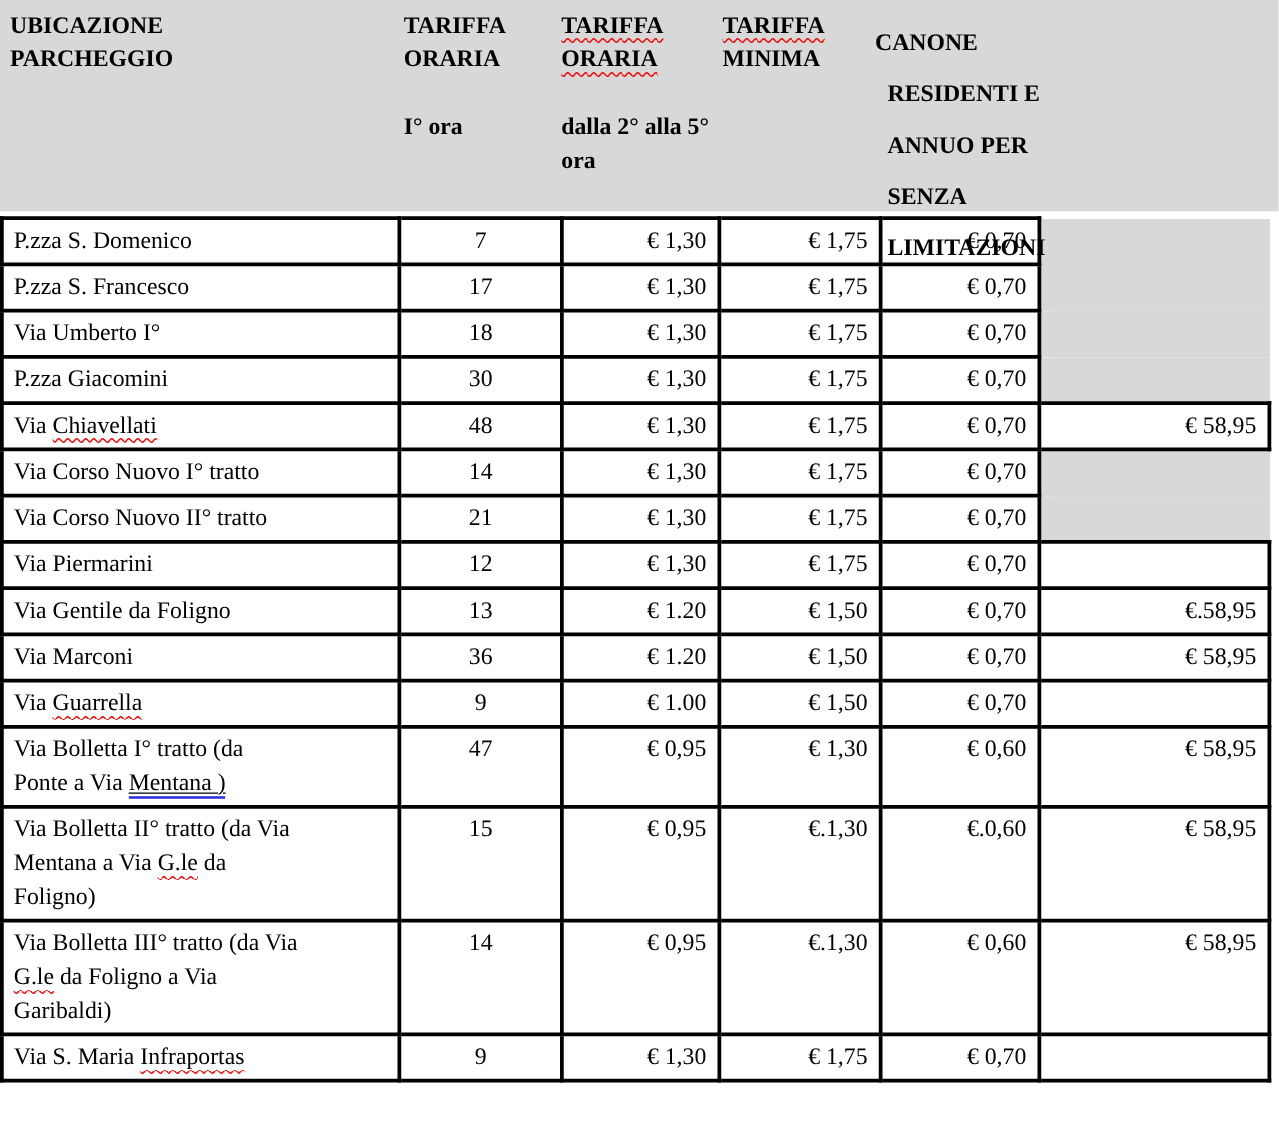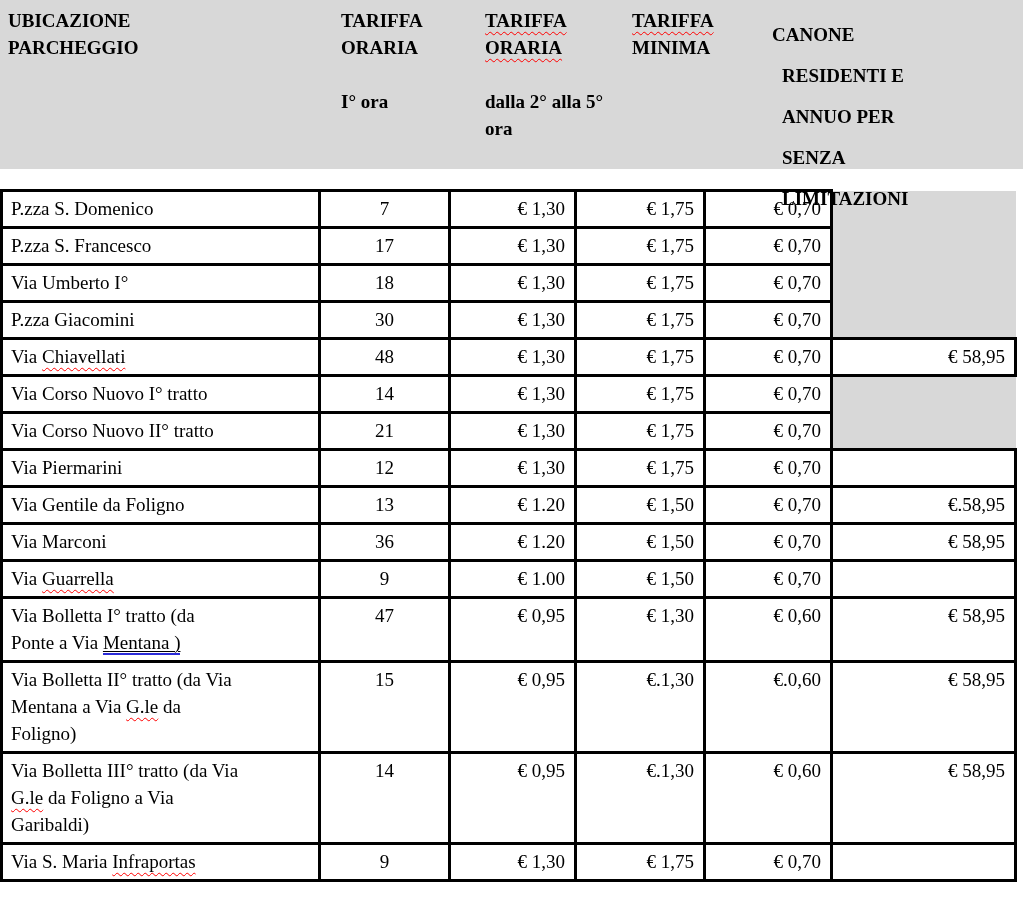--- a/index.html
+++ b/index.html
@@ -8,37 +8,36 @@
     font-family:"Liberation Serif","DejaVu Serif",serif;
     color:#000;
   }
   .page{position:relative;width:1023px;height:906px;overflow:hidden;background:#fff;}
 
   
   .thead{
     display:flex;width:1023px;height:169px;background:#d8d8d8;
     font-weight:bold;font-size:19px;line-height:27px;
     box-sizing:border-box;
-    gap:18px;
   }
   .hcol{box-sizing:border-box;padding:7px 2px 0 5px;}
   .hcol.c1{width:318px;padding-left:8px;}
   .hcol.c2{width:130px;}
   .hcol.c3{width:126px;}
   .hcol.c4{width:129px;}
   .hcol.c5{width:127px;}
   .hcol.c6{flex:1;padding-left:0;}
   .hcol.c6 .hline{padding-left:10px;margin-top:14px;}
   .hcol.c6 .hline:first-child{padding-left:0;}
   .hspacer{height:27px;}
 
   
   table.tbl{
     border-collapse:collapse;table-layout:fixed;
-    width:1014px;margin-top:20px;font-family:Liberation Serif, serif;
+    width:1014px;margin-top:4px;font-family:Liberation Serif, serif;
   }
   col.c1{width:318px;} col.c2{width:130px;} col.c3{width:126px;}
   col.c4{width:129px;} col.c5{width:127px;} col.c6{width:184px;}
   td{
     border:3px solid #000;vertical-align:top;background:#fff;
     font-size:19px;line-height:27px;
     padding:3px 6px 4px 8px;
     overflow:hidden;
   }
   td.num{text-align:center;padding-left:2px;padding-right:2px;}

